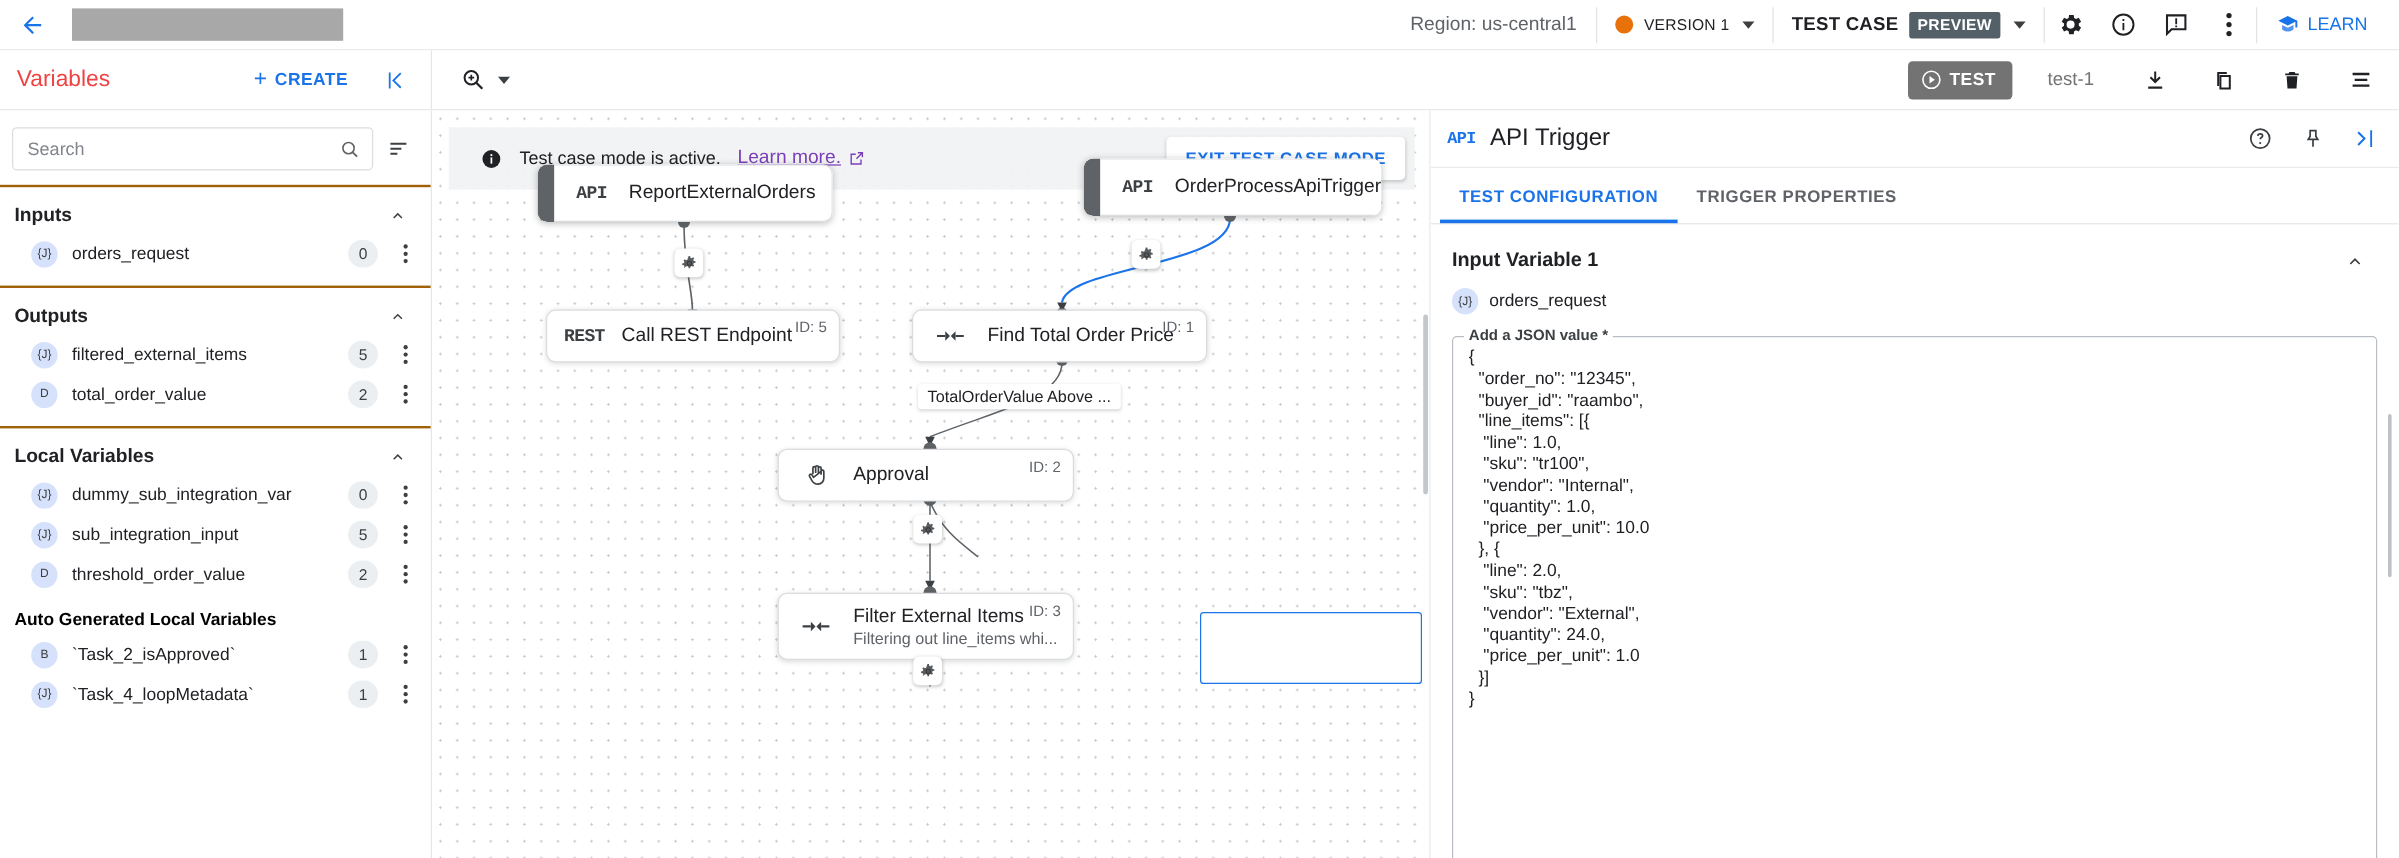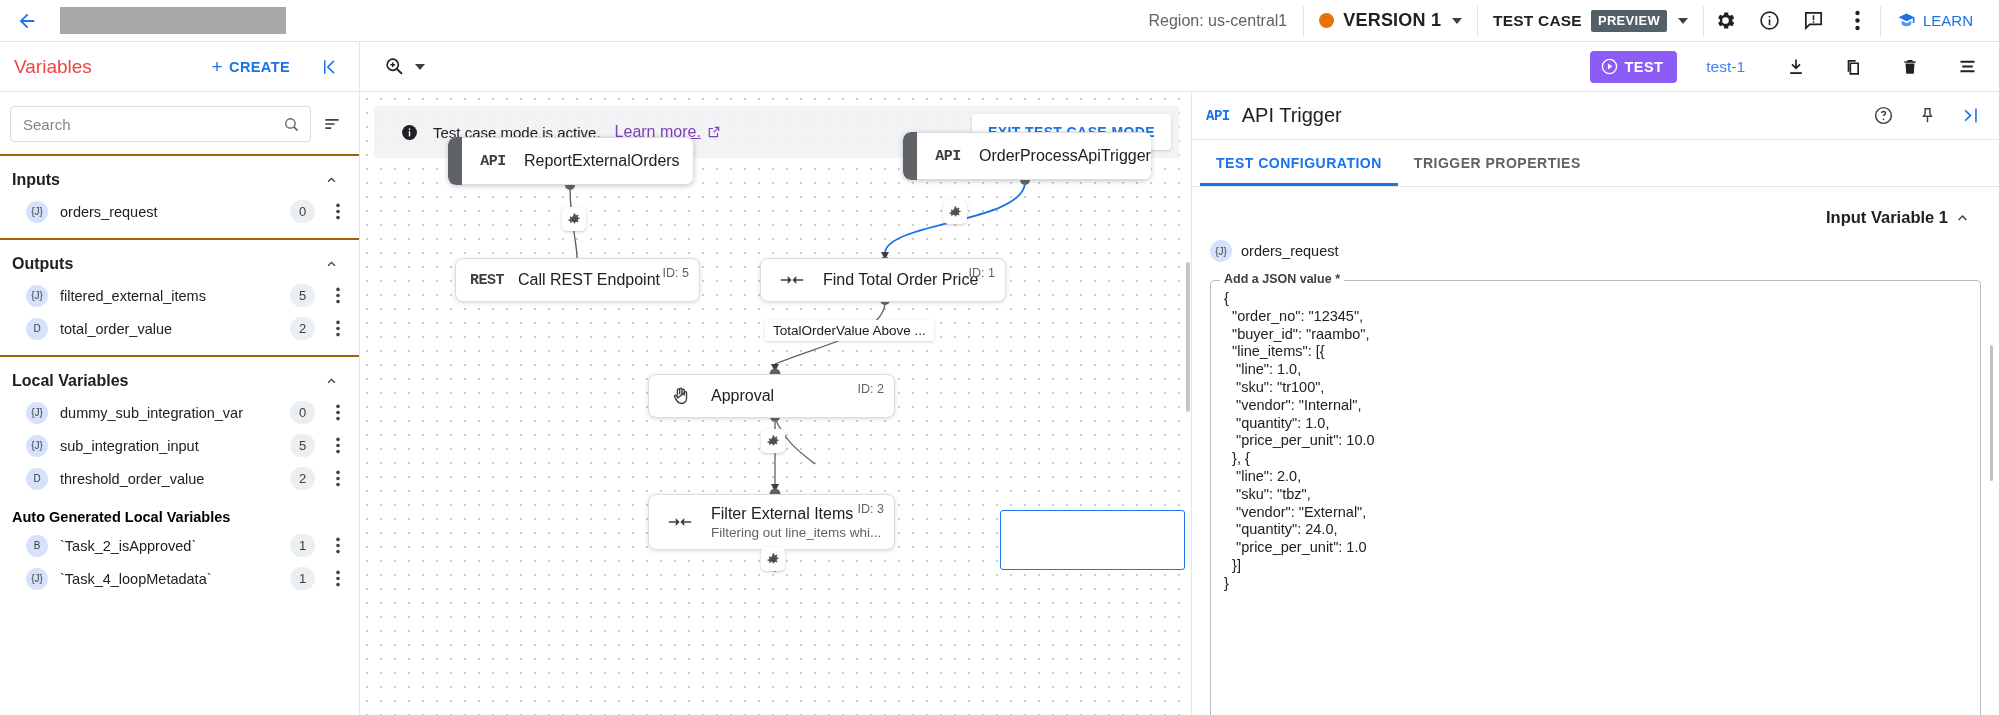--- a/index.html
+++ b/index.html
@@ -22,21 +22,21 @@
   .title-redaction {
     width: 226px; height: 27px; background: #a8a8a8; margin-left: 16px; flex: 0 0 auto;
   }
   .topbar-spacer { flex: 1 1 auto; }
   .region-label { font-size: 16px; color: #5f6368; padding: 0 16px; white-space: nowrap; }
   .tb-div { width: 1px; height: 30px; background: #e0e2e5; flex: 0 0 auto; }
   .version-chip {
     display: flex; align-items: center; gap: 9px; padding: 0 15px; cursor: pointer; white-space: nowrap;
   }
   .ver-dot { width: 15px; height: 15px; border-radius: 50%; background: #e8710a; flex:0 0 auto;}
-  .ver-text { font-size: 18px; font-weight: bold; letter-spacing: .2px; color: #202124;}
+  .ver-text { font-size: 13px; font-weight: normal; letter-spacing: .2px; color: #202124;}
   .caret-down {
     width: 0; height: 0; border-left: 5px solid transparent; border-right: 5px solid transparent;
     border-top: 6px solid #3c4043; margin-left: 2px;
   }
   .testcase-chip { display:flex; align-items:center; gap:9px; padding: 0 15px; cursor:pointer; white-space:nowrap;}
   .tc-label { font-size: 15.5px; font-weight: bold; color: #202124; letter-spacing:.2px;}
   .preview-badge {
     background:#546068; color:#fff; font-size:13px; font-weight:bold; letter-spacing:.3px;
     padding: 3px 7px 4px; border-radius: 2px;
   }
@@ -57,24 +57,24 @@
     display:flex; align-items:center; gap:6px; color:#1a73e8; font-size:14.5px; font-weight:bold;
     letter-spacing:.4px; cursor:pointer; padding: 4px 8px;
   }
   .plus-glyph { font-size: 19px; font-weight: normal; line-height: 1; }
   .vsep { width:1px; background:#e0e2e5; margin: 10px 6px; }
   .collapse-btn { width:36px; height:36px; display:flex; align-items:center; justify-content:center; color:#1a73e8; cursor:pointer; font-size:19px;}
   .sub-mid { flex:1 1 auto; display:flex; align-items:center; padding-left: 18px; }
   .zoom-ctl { display:flex; align-items:center; gap:8px; cursor:pointer; padding: 4px 6px;}
   .sub-right { display:flex; align-items:center; padding-right: 10px; gap:0; }
   .test-btn {
-    background:#8b5cf6; color:#fff; border-radius:4px; height:32px; display:flex; align-items:center;
+    background:#737373; color:#fff; border-radius:4px; height:32px; display:flex; align-items:center;
     gap:7px; padding: 0 14px 0 11px; font-size:14.5px; font-weight:bold; letter-spacing:.4px; cursor:pointer;
   }
-  .testname { font-size:15.5px; color:#3b82f6; padding: 0 16px; white-space:nowrap;}
+  .testname { font-size:15.5px; color:#737373; padding: 0 16px; white-space:nowrap;}
 
   
   .body-row { flex:1 1 auto; display:flex; align-items:stretch; overflow:hidden; }
 
   
   .sidebar { width:360px; min-width:360px; border-right:1px solid #e3e5e8; background:#fff; display:flex; flex-direction:column; overflow:hidden;}
   .search-row { display:flex; align-items:center; padding: 14px 12px 12px 10px; gap:6px;}
   .search-box {
     flex:1 1 auto; height:36px; border:1px solid #dadce0; border-radius:4px; display:flex;
     align-items:center; padding: 0 10px 0 12px; gap:8px; background:#fff;
@@ -151,21 +151,21 @@
   .rp-ico { width:32px; height:32px; display:flex; align-items:center; justify-content:center; cursor:pointer; color:#3c4043;}
   .rp-ico.blue { color:#1a73e8; }
   .rp-tabs { height:47px; min-height:47px; display:flex; align-items:stretch; border-bottom:1px solid #e3e5e8; padding-left:8px;}
   .rp-tab {
     display:flex; align-items:center; padding: 0 16px; font-size:14px; font-weight:bold; letter-spacing:.5px;
     color:#5f6368; cursor:pointer; position:relative;
   }
   .rp-tab.active { color:#1a73e8; }
   .rp-tab.active::after { content:""; position:absolute; left:0; right:0; bottom:0; height:3px; background:#1a73e8;}
   .rp-body { flex:1 1 auto; padding: 14px 18px 0 14px; overflow:hidden; position:relative;}
-  .iv-head { display:flex; align-items:center; padding: 6px 4px 10px 4px; text-align: right;}
+  .iv-head { display:flex; align-items:center; padding: 6px 4px 10px 4px;}
   .iv-title { font-size:16.5px; font-weight:bold; color:#202124; flex:1 1 auto;}
   .var-chip-row { display:flex; align-items:center; gap:9px; padding: 2px 4px 4px 4px;}
   .var-chip-name { font-size:14.5px; color:#202124;}
   .json-field { position:relative; margin-top:6px; height:100%; }
   .json-border {
     position:absolute; inset: 8px 0 -20px 4px; border:1px solid #b9bec4; border-radius:4px; pointer-events:none;
   }
   .json-legend {
     position:absolute; left:14px; top:0; background:#fff; padding: 0 4px; font-size:12.5px; color:#3c4043; font-weight:bold;
   }

